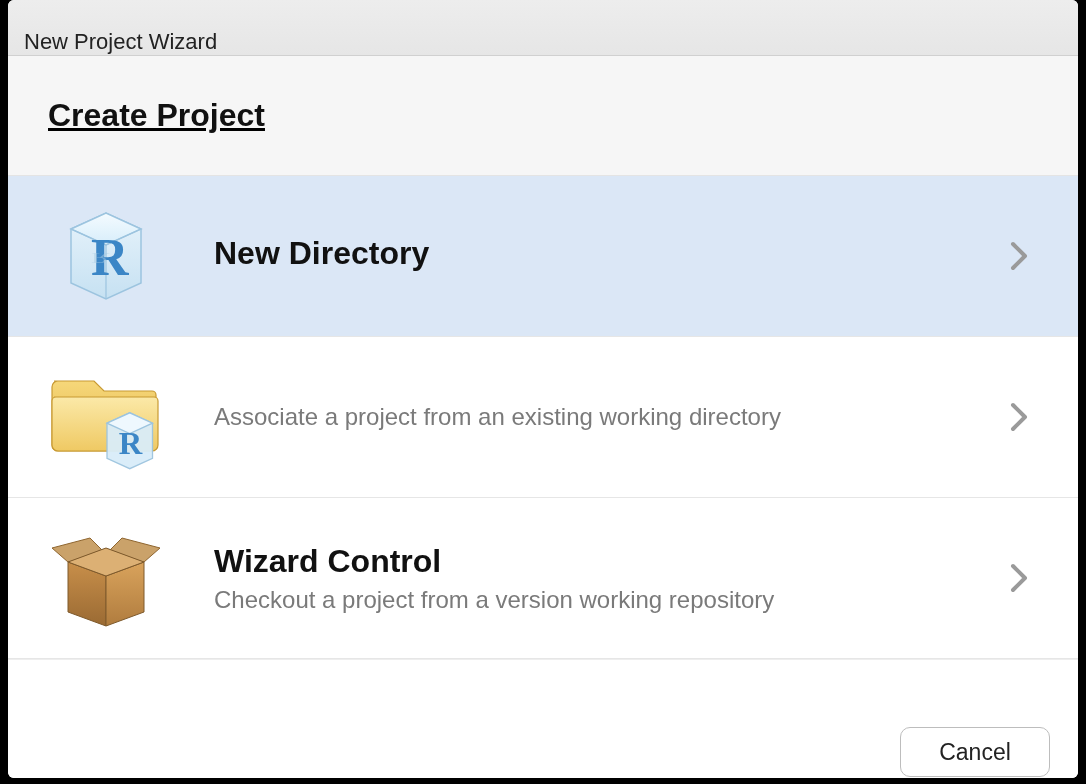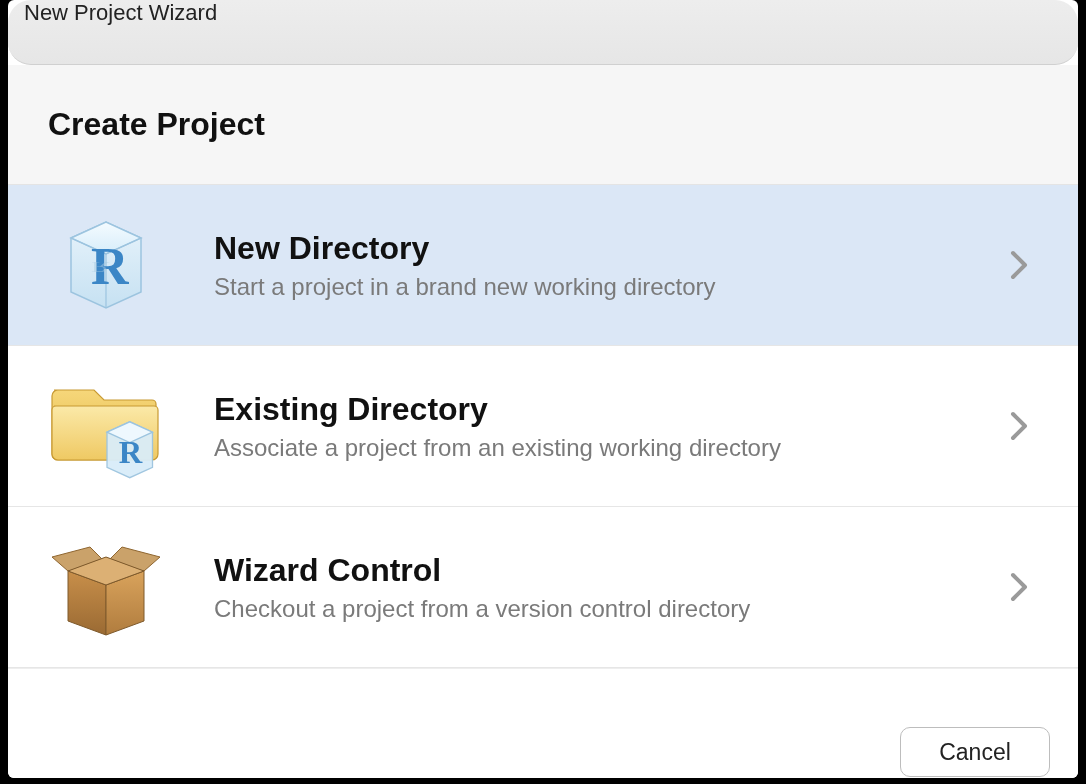--- a/index.html
+++ b/index.html
@@ -15,37 +15,37 @@
     left: 8px; top: 0;
     width: 1070px; height: 778px;
     background: #fff;
     border-radius: 6px;
     display: flex;
     flex-direction: column;
     overflow: hidden;
     box-shadow: 0 0 0 1px rgba(0,0,0,0.1);
   }
   .titlebar {
-    height: 65px;
+    height: 56px;
     background: linear-gradient(#ededed, #e6e6e6);
     border-bottom: 1px solid #d0d0d0;
     display: flex;
-    align-items: flex-start;
+    align-items: flex-end;
     padding: 0 16px;
     font-size: 22px;
     color: #222;
-    border-radius: 23px;
   }
   .header {
     height: 120px;
     background: #f6f6f6;
     border-bottom: 1px solid #e4e4e4;
     display: flex;
     align-items: center;
     padding: 0 40px;
+    text-decoration: underline;
   }
   .header h1 {
     margin: 0;
     font-size: 32px;
     font-weight: 700;
     color: #111;
   }
   .options {
     flex: 0 0 auto;
   }
@@ -147,21 +147,20 @@
           <line x1="20" y1="28" x2="55" y2="44" stroke="#9cc4df" stroke-width="1.2"></line>
           <line x1="90" y1="28" x2="55" y2="44" stroke="#9cc4df" stroke-width="1.2"></line>
 
           <text x="40" y="74" font-family="Georgia, 'Times New Roman', serif" font-size="52" font-weight="600" fill="#3b86c6">R</text>
 
           <text x="40" y="104" font-family="Georgia, serif" font-size="28" fill="#a8cbe2" opacity="0.5" transform="scale(1,-0.5) translate(0,-208)">R</text>
         </svg>
       </div>
       <div class="textcol">
         <div class="title">New Directory</div>
-        <div class="subtitle">Start a project in a brand new working directory</div>
       </div>
       <div class="chev">
         <svg width="18" height="30" viewBox="0 0 18 30">
             <polyline points="3,3 15,15 3,27" fill="none" stroke="#9a9a9a" stroke-width="4" stroke-linecap="round" stroke-linejoin="round"></polyline>
           </svg>
       </div>
     </div>
 
     <div class="option">
       <div class="iconbox">
@@ -182,21 +181,20 @@
           <path d="M8 40 h100 a4 4 0 0 1 4 4 v44 a6 6 0 0 1 -6 6 H12 a6 6 0 0 1 -6 -6 V44 a4 4 0 0 1 4 -4 z" fill="url(#fold2)" stroke="#c89a33" stroke-width="1.2"></path>
 
           <g transform="translate(48,48) scale(0.65)">
             <polygon points="20,28 55,12 90,28 90,82 55,98 20,82" fill="#d9edf9" stroke="#9cc4df" stroke-width="2" opacity="0.95"></polygon>
             <polygon points="20,28 55,12 90,28 55,44" fill="#eef8fe" stroke="#9cc4df" stroke-width="2"></polygon>
             <text x="38" y="76" font-family="Georgia, serif" font-size="50" font-weight="600" fill="#3b86c6">R</text>
           </g>
         </svg>
       </div>
       <div class="textcol">
-        <div class="title">Existing Directory</div>
         <div class="subtitle">Associate a project from an existing working directory</div>
       </div>
       <div class="chev">
         <svg width="18" height="30" viewBox="0 0 18 30">
             <polyline points="3,3 15,15 3,27" fill="none" stroke="#9a9a9a" stroke-width="4" stroke-linecap="round" stroke-linejoin="round"></polyline>
           </svg>
       </div>
     </div>
 
     <div class="option">
@@ -219,21 +217,21 @@
           <polygon points="22,44 60,30 98,44 98,56 60,68 22,56" fill="#7a5a32"></polygon>
           <text x="48" y="56" font-family="Georgia, serif" font-size="30" font-weight="600" fill="#6fb0df" opacity="0.8">R</text>
 
           <polygon points="22,44 60,58 60,108 22,94" fill="url(#boxside)" stroke="#7e5a2c" stroke-width="1"></polygon>
           <polygon points="98,44 60,58 60,108 98,94" fill="url(#boxfront)" stroke="#7e5a2c" stroke-width="1"></polygon>
           <polygon points="22,44 60,30 98,44 60,58" fill="#dcb074" stroke="#7e5a2c" stroke-width="1"></polygon>
         </svg>
       </div>
       <div class="textcol">
         <div class="title">Wizard Control</div>
-        <div class="subtitle">Checkout a project from a version control directory</div>
+        <div class="subtitle">Checkout a project from a version working repository</div>
       </div>
       <div class="chev">
         <svg width="18" height="30" viewBox="0 0 18 30">
             <polyline points="3,3 15,15 3,27" fill="none" stroke="#9a9a9a" stroke-width="4" stroke-linecap="round" stroke-linejoin="round"></polyline>
           </svg>
       </div>
     </div>
 
   </div>
 

